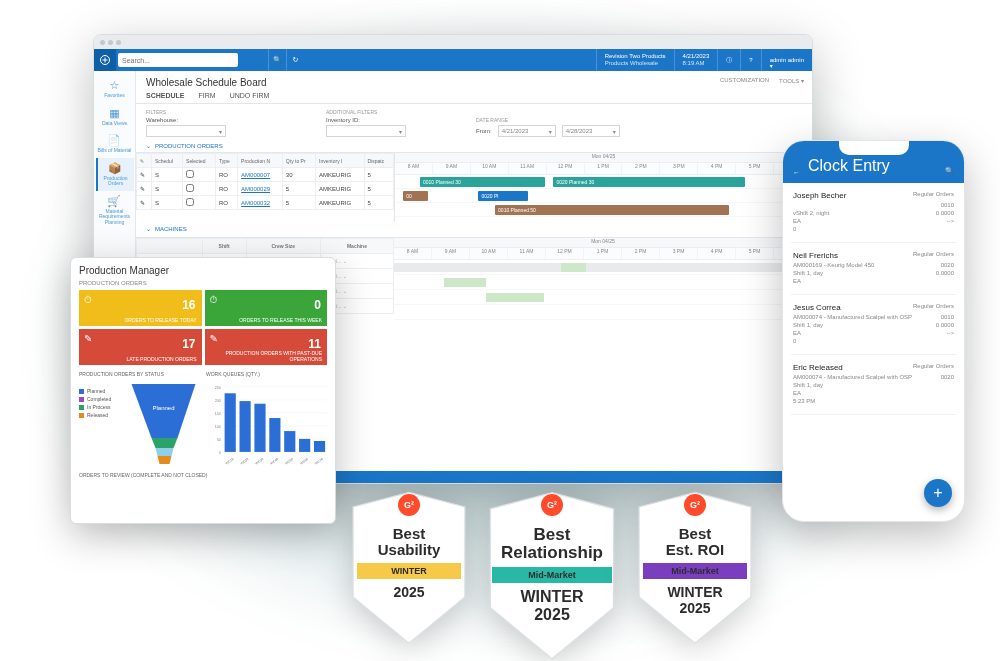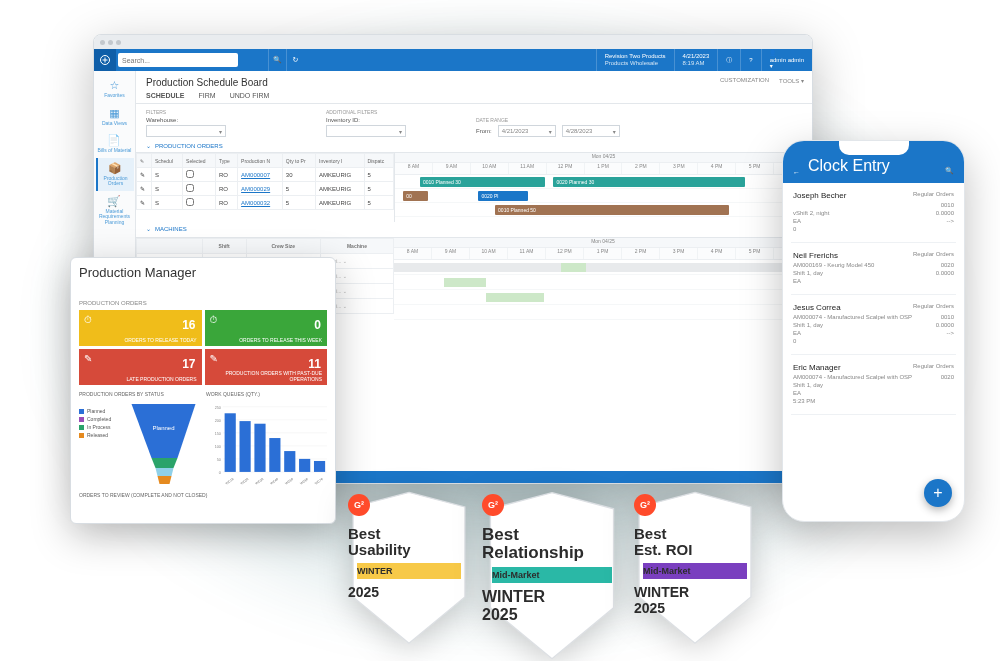--- a/index.html
+++ b/index.html
@@ -60,21 +60,21 @@
   .mgantt .ghours{display:flex;height:12px;background:#fbfcfd;border-bottom:1px solid #eceff2}
   .mgantt .ghours div{flex:1;text-align:center;font-size:5px;color:#888;border-right:1px solid #f0f3f5}
   .mgantt .mrow{height:15px;border-bottom:1px solid #f5f7f8;position:relative}
   .mseg{position:absolute;top:3px;height:9px;background:#cde8c8}
   .mseg.gray{background:#e8eaec}
   .notice{background:#1b76c8;color:#fff;font-size:6px;padding:3px 8px;margin-top:auto}
   
   .pmgr{position:absolute;left:70px;top:257px;width:266px;height:267px;background:#fff;
         border:1px solid #d8dde2;border-radius:6px;box-shadow:0 12px 38px rgba(0,0,0,0.25);z-index:3;
         padding:7px 8px;font-size:7px;color:#333}
-  .pmgr h3{font-size:13px;font-weight:normal;margin-bottom:20px}
+  .pmgr h3{font-size:10px;font-weight:normal;margin-bottom:4px}
   .pmgr .lbl{font-size:6px;color:#888;text-transform:uppercase;margin-bottom:4px}
   .tiles{display:grid;grid-template-columns:1fr 1fr;gap:3px;margin-bottom:6px}
   .tile{height:36px;color:#fff;padding:3px 5px;position:relative;font-size:5px}
   .tile .num{position:absolute;right:6px;top:8px;font-size:12px;font-weight:bold}
   .tile .cap{position:absolute;left:5px;right:5px;bottom:3px;text-align:right;font-size:5px}
   .tile .tico{position:absolute;left:5px;top:4px;font-size:10px}
   .t-yellow{background:#f0bd1a}
   .t-green{background:#3aa63a}
   .t-red{background:#d64a3a}
   .charts{display:flex;gap:6px}
@@ -100,21 +100,21 @@
   .pitem{border-bottom:1px solid #eef1f4;padding:8px 2px;font-size:7px;color:#444}
   .pitem .prow{display:flex;justify-content:space-between;margin-bottom:2px}
   .pitem .name{font-size:8px;color:#222}
   .pitem .muted{font-size:6px;color:#888}
   .fab{position:absolute;right:12px;bottom:14px;width:28px;height:28px;border-radius:50%;background:#1b76c8;color:#fff;display:flex;align-items:center;justify-content:center;font-size:16px;box-shadow:0 3px 8px rgba(0,0,0,0.3)}
   
   .badges{position:absolute;left:348px;top:490px;display:flex;gap:12px;z-index:5}
   .badge{width:122px;height:158px;position:relative;filter:drop-shadow(0 6px 16px rgba(0,0,0,0.2))}
   .badge.big{width:140px;height:174px}
   .badge svg{position:absolute;inset:0;width:100%;height:100%}
-  .badge .bcontent{position:absolute;inset:0;color:#2c2c2c}
+  .badge .bcontent{position:absolute;inset:0;text-align:center;color:#2c2c2c}
   .badge .g2{background:#ff4b2b;color:#fff;width:22px;height:22px;border-radius:50%;display:inline-flex;align-items:center;justify-content:center;font-size:9px;font-weight:bold;margin-top:4px;position:relative}
   .badge .g2::after{content:"";position:absolute;bottom:-5px;left:50%;transform:translateX(-50%);border:5px solid transparent;border-top-color:#ff4b2b}
   .badge .btitle{font-size:15px;font-weight:bold;margin-top:10px;line-height:1.05}
   .badge.big .btitle{font-size:17px}
   .badge .ribbon{margin:5px auto 0;font-size:9px;font-weight:bold;color:#2c2c2c;width:104px;padding:3px 0;position:relative}
   .badge.big .ribbon{width:120px}
   .badge .ribbon::before,.badge .ribbon::after{content:"";position:absolute;top:0;border:8px solid transparent}
   .badge .byear{font-size:14px;font-weight:bold;margin-top:5px}
   .badge.big .byear{font-size:16px}
   .r-yellow{background:#f7c948}
@@ -169,21 +169,21 @@
         <div class="navitem"><span class="nico">▦</span>Data Views</div>
         <div class="navitem"><span class="nico">📄</span>Bills of Material</div>
         <div class="navitem active"><span class="nico">📦</span>Production Orders</div>
         <div class="navitem"><span class="nico">🛒</span>Material Requirements Planning</div>
       </div>
     <div class="main">
       <div class="toolbar-right">
         <span>CUSTOMIZATION</span>
         <span>TOOLS ▾</span>
       </div>
-      <div class="pgtitle">Production Schedule Board</div>
+      <div class="pgtitle">Wholesale Schedule Board</div>
       <div class="tabs" id="tabs">
           <span style="font-weight: bold;">SCHEDULE</span>
           <span>FIRM</span>
           <span>UNDO FIRM</span>
         </div>
       <div class="filters">
         <div class="fblock">
           <label>FILTERS</label>
           <div style="font-size:6px;color:#555">Warehouse:</div>
           <div class="fld">
@@ -505,21 +505,21 @@
   <div class="prow">
           <span class="muted">EA</span>
           <span class="muted">--&gt;</span>
         </div>
   <div class="prow">
           <span class="muted">0</span>
         </div>
       </div>
       <div class="pitem">
         <div class="prow">
-          <span class="name">Eric Manager</span>
+          <span class="name">Eric Released</span>
           <span class="muted">Regular Orders</span>
         </div>
   <div class="prow">
           <span class="muted">AM000074 - Manufactured Scalpel with OSP</span>
           <span class="muted">0020</span>
         </div>
   <div class="prow">
           <span class="muted">Shift 1, day</span>
           <span class="muted"></span>
         </div>

